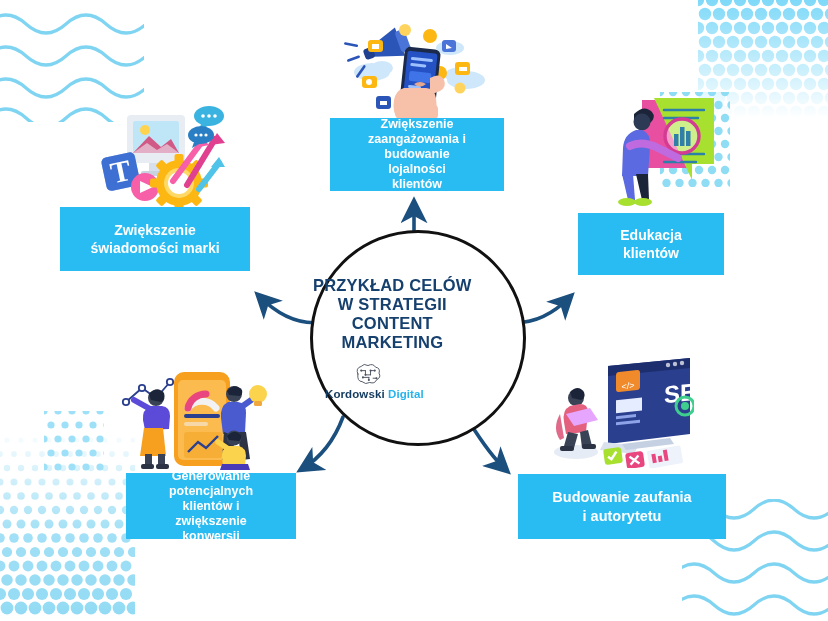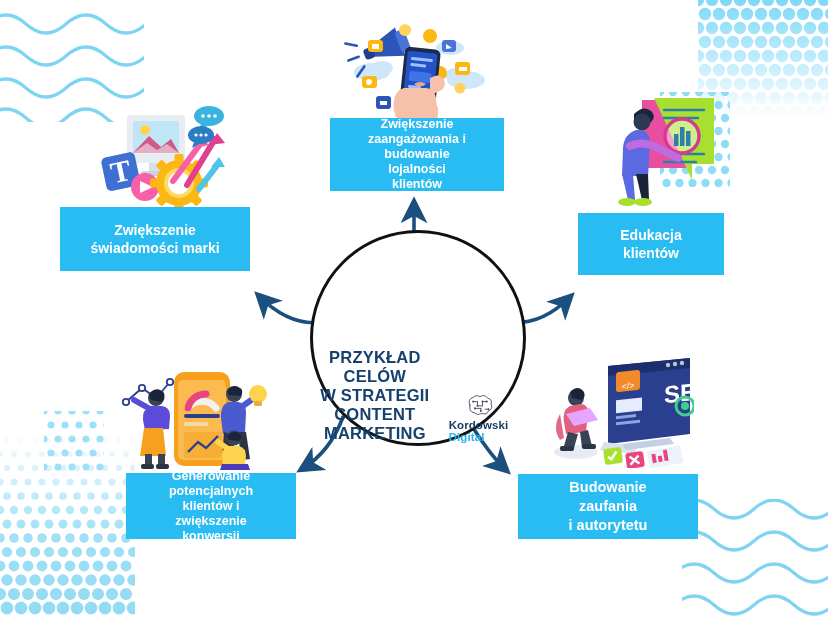--- a/index.html
+++ b/index.html
@@ -22,22 +22,22 @@
   .deco-dots-ml{left:44px;bottom:150px;width:60px;height:60px;}
 
   
   .circle{
     position:absolute;
     left:310px;top:230px;
     width:210px;height:210px;
     border-radius:50%;
     border:3.5px solid #111;
     background:#fff;
-    display:flex;flex-direction:row;
-    align-items:flex-end;justify-content:center;
+    display:flex;flex-direction:column;
+    align-items:flex-start;justify-content:center;
     z-index:6;
   }
   .circle-title{
     color:#16406e;
     font-weight:bold;
     font-size:16.5px;
     line-height:19px;
     text-align:center;
     letter-spacing:.2px;
     white-space:pre-line;
@@ -59,21 +59,21 @@
     line-height:15px;
     font-size:12.5px;
     white-space:pre-line;
     z-index:5;
     padding:6px 24px;
     box-sizing:border-box;
   }
   #box-awareness{left:60px;top:207px;width:190px;height:64px;font-size:14px;line-height:18px;}
   #box-engagement{left:330px;top:118px;width:174px;height:73px;}
   #box-education{left:578px;top:213px;width:146px;height:62px;font-size:14px;line-height:18px;}
-  #box-trust{left:518px;top:474px;width:180px;height:65px;font-size:14.5px;line-height:19px;}
+  #box-trust{left:518px;top:474px;width:208px;height:65px;font-size:14.5px;line-height:19px;}
   #box-leads{left:126px;top:473px;width:170px;height:66px;}
 
   
   .arrows{position:absolute;left:0;top:0;width:828px;height:621px;z-index:4;}
 
   
   .illus{position:absolute;z-index:3;}
   #ill-awareness{left:97px;top:103px;width:135px;height:105px;}
   #ill-engagement{left:342px;top:18px;width:150px;height:102px;}
   #ill-education{left:596px;top:92px;width:126px;height:118px;}

